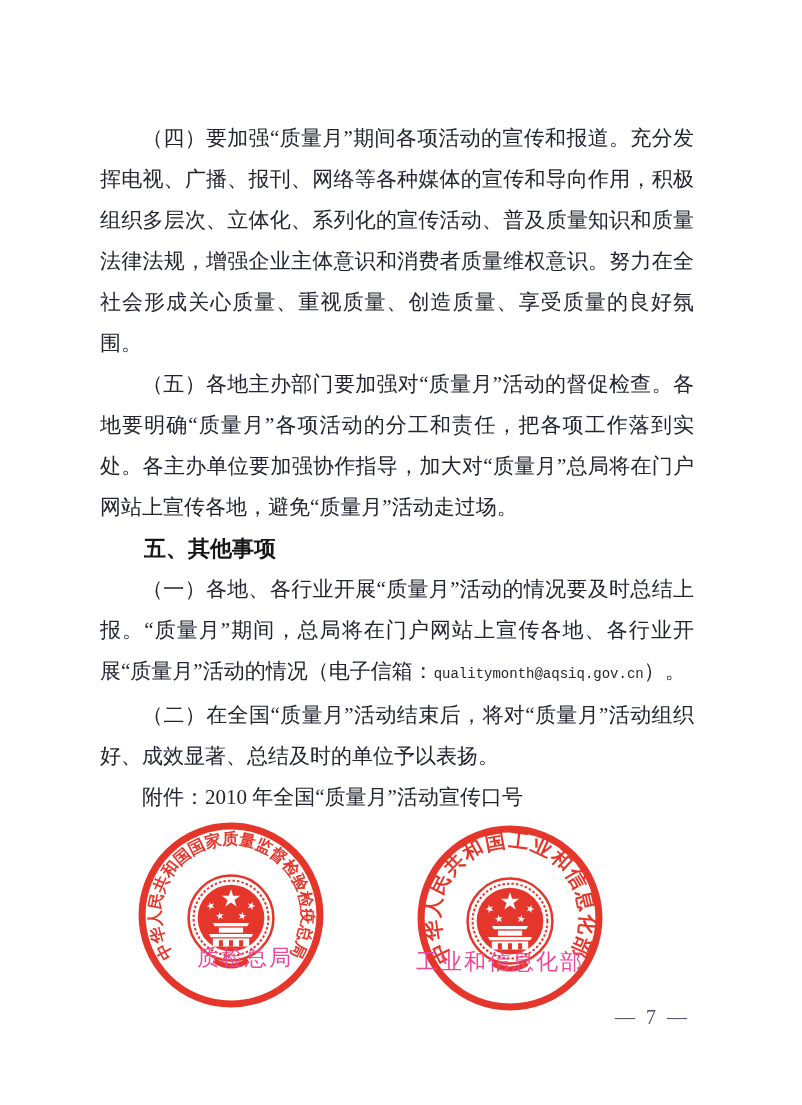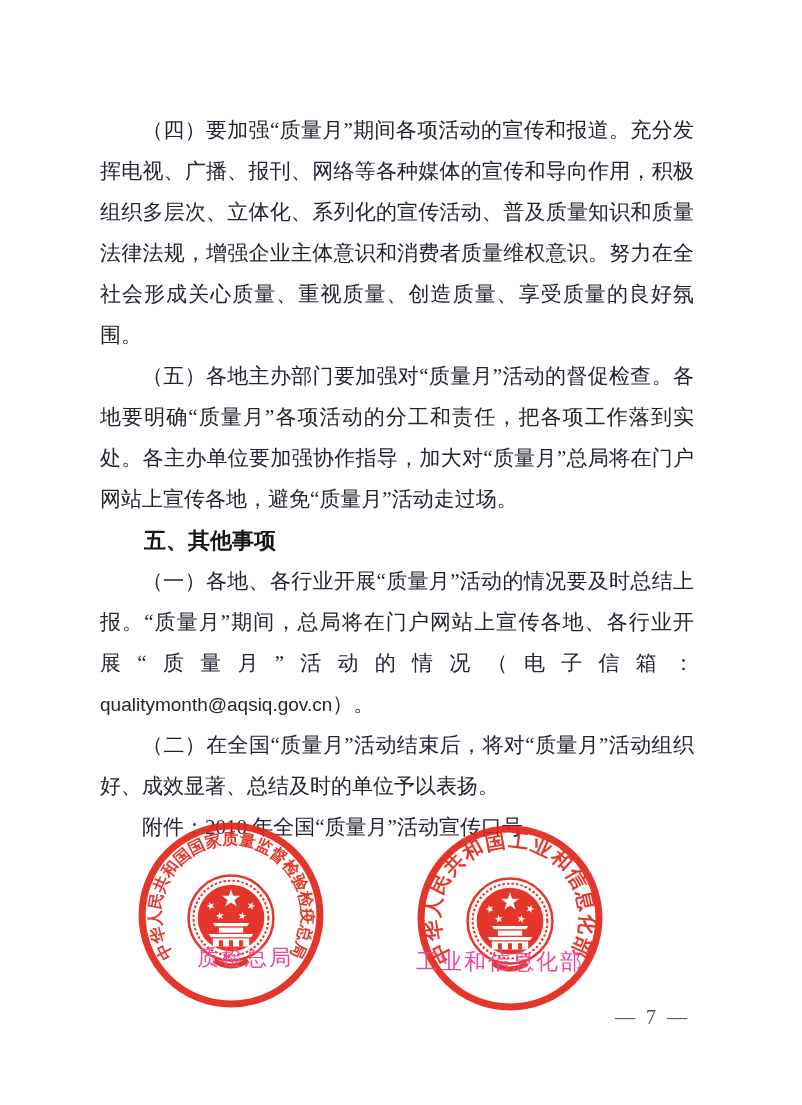--- a/index.html
+++ b/index.html
@@ -10,40 +10,40 @@
     width: 802px;
     height: 1105px;
     margin: 0 auto;
     background: #fff;
     overflow: hidden;
     font-family: "Liberation Serif", "DejaVu Serif", serif;
     color: var(--ink);
   }
   .body-text {
     position: absolute;
-    top: 110px;
+    top: 118px;
     left: 100px;
     width: 594px;
     font-size: 21px;
     line-height: 41px;
     text-align: justify;
     text-justify: inter-ideograph;
   }
   .body-text p { margin: 0; text-indent: 2em; }
   .section-heading {
     font-family: Liberation Sans, sans-serif;
     font-weight: bold;
     color: #15151a;
     font-size: 22px;
     text-indent: 2em;
     line-height: 41px;
   }
   .email {
-    font-family: Liberation Sans, sans-serif;
-    font-size: 19px;
+    font-family: Liberation Mono, monospace;
+    font-size: 14px;
   }
   .attachment-line { margin-top: 29px; text-indent: 2em; }
   .seal {
     position: absolute;
     width: 192px;
     height: 192px;
   }
   .seal-left  { left: 135px; top: 819px; }
   .seal-right { left: 414px; top: 822px; }
   .seal svg { width: 100%; height: 100%; opacity: 0.92; }

